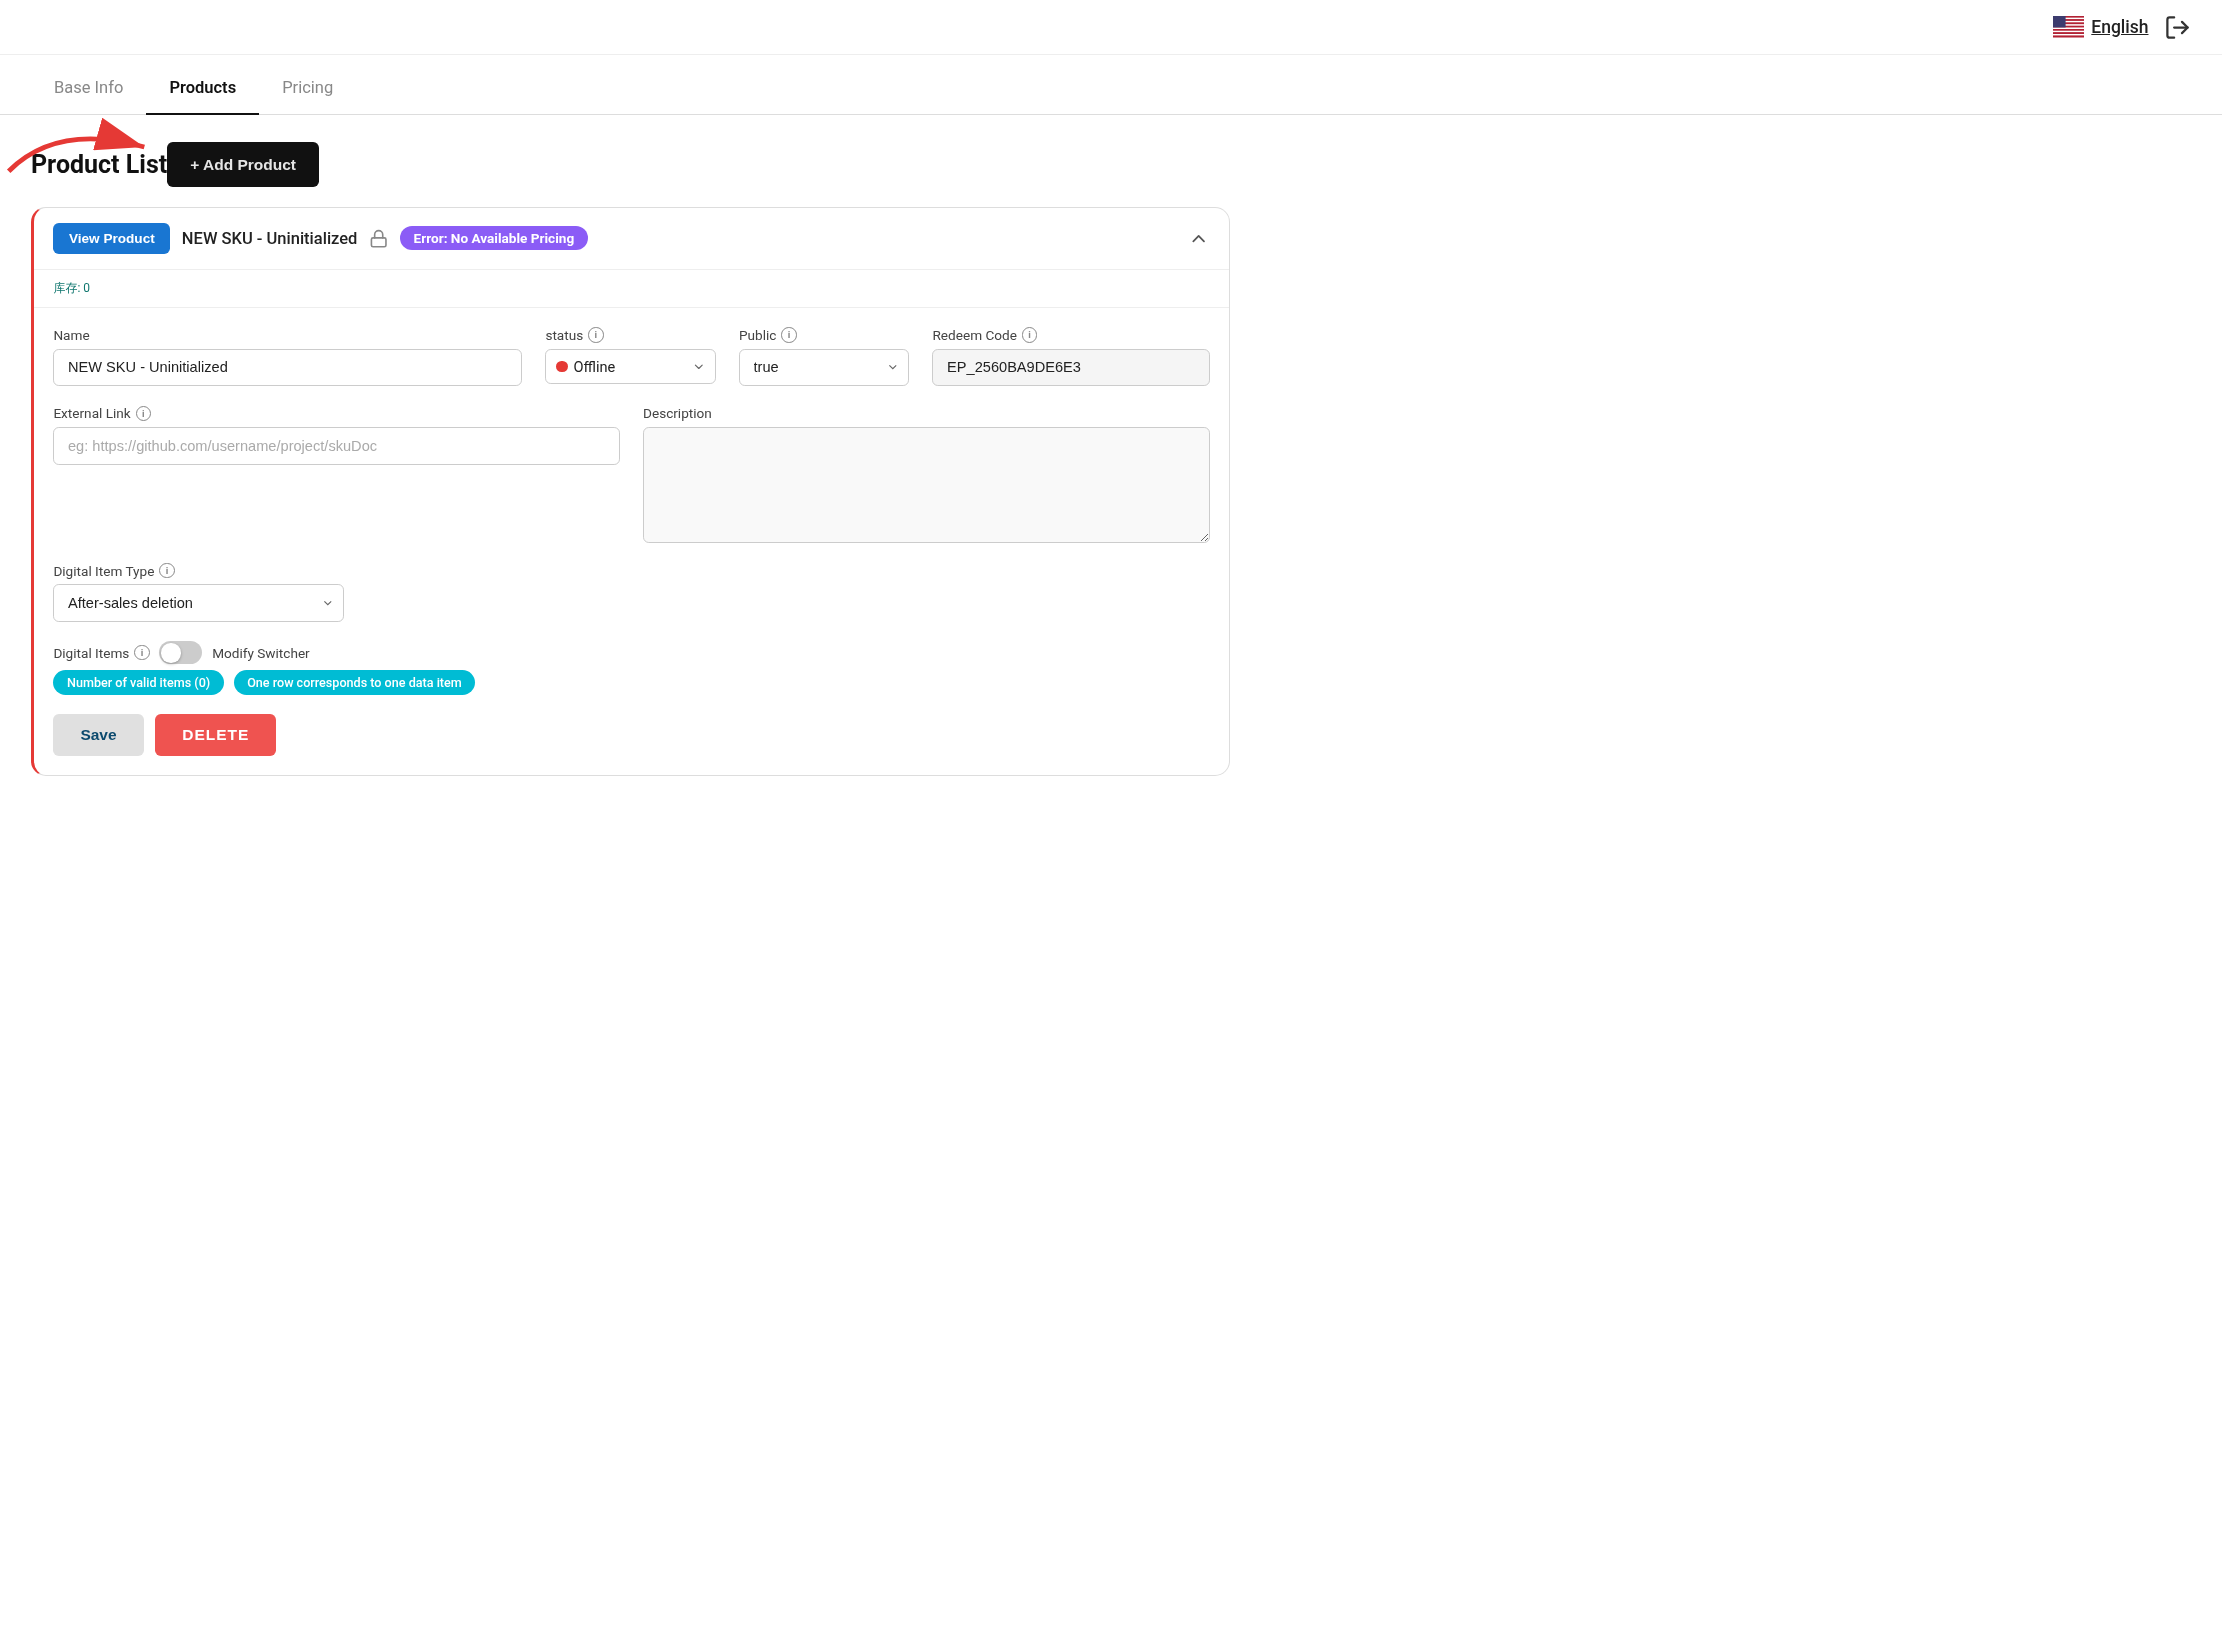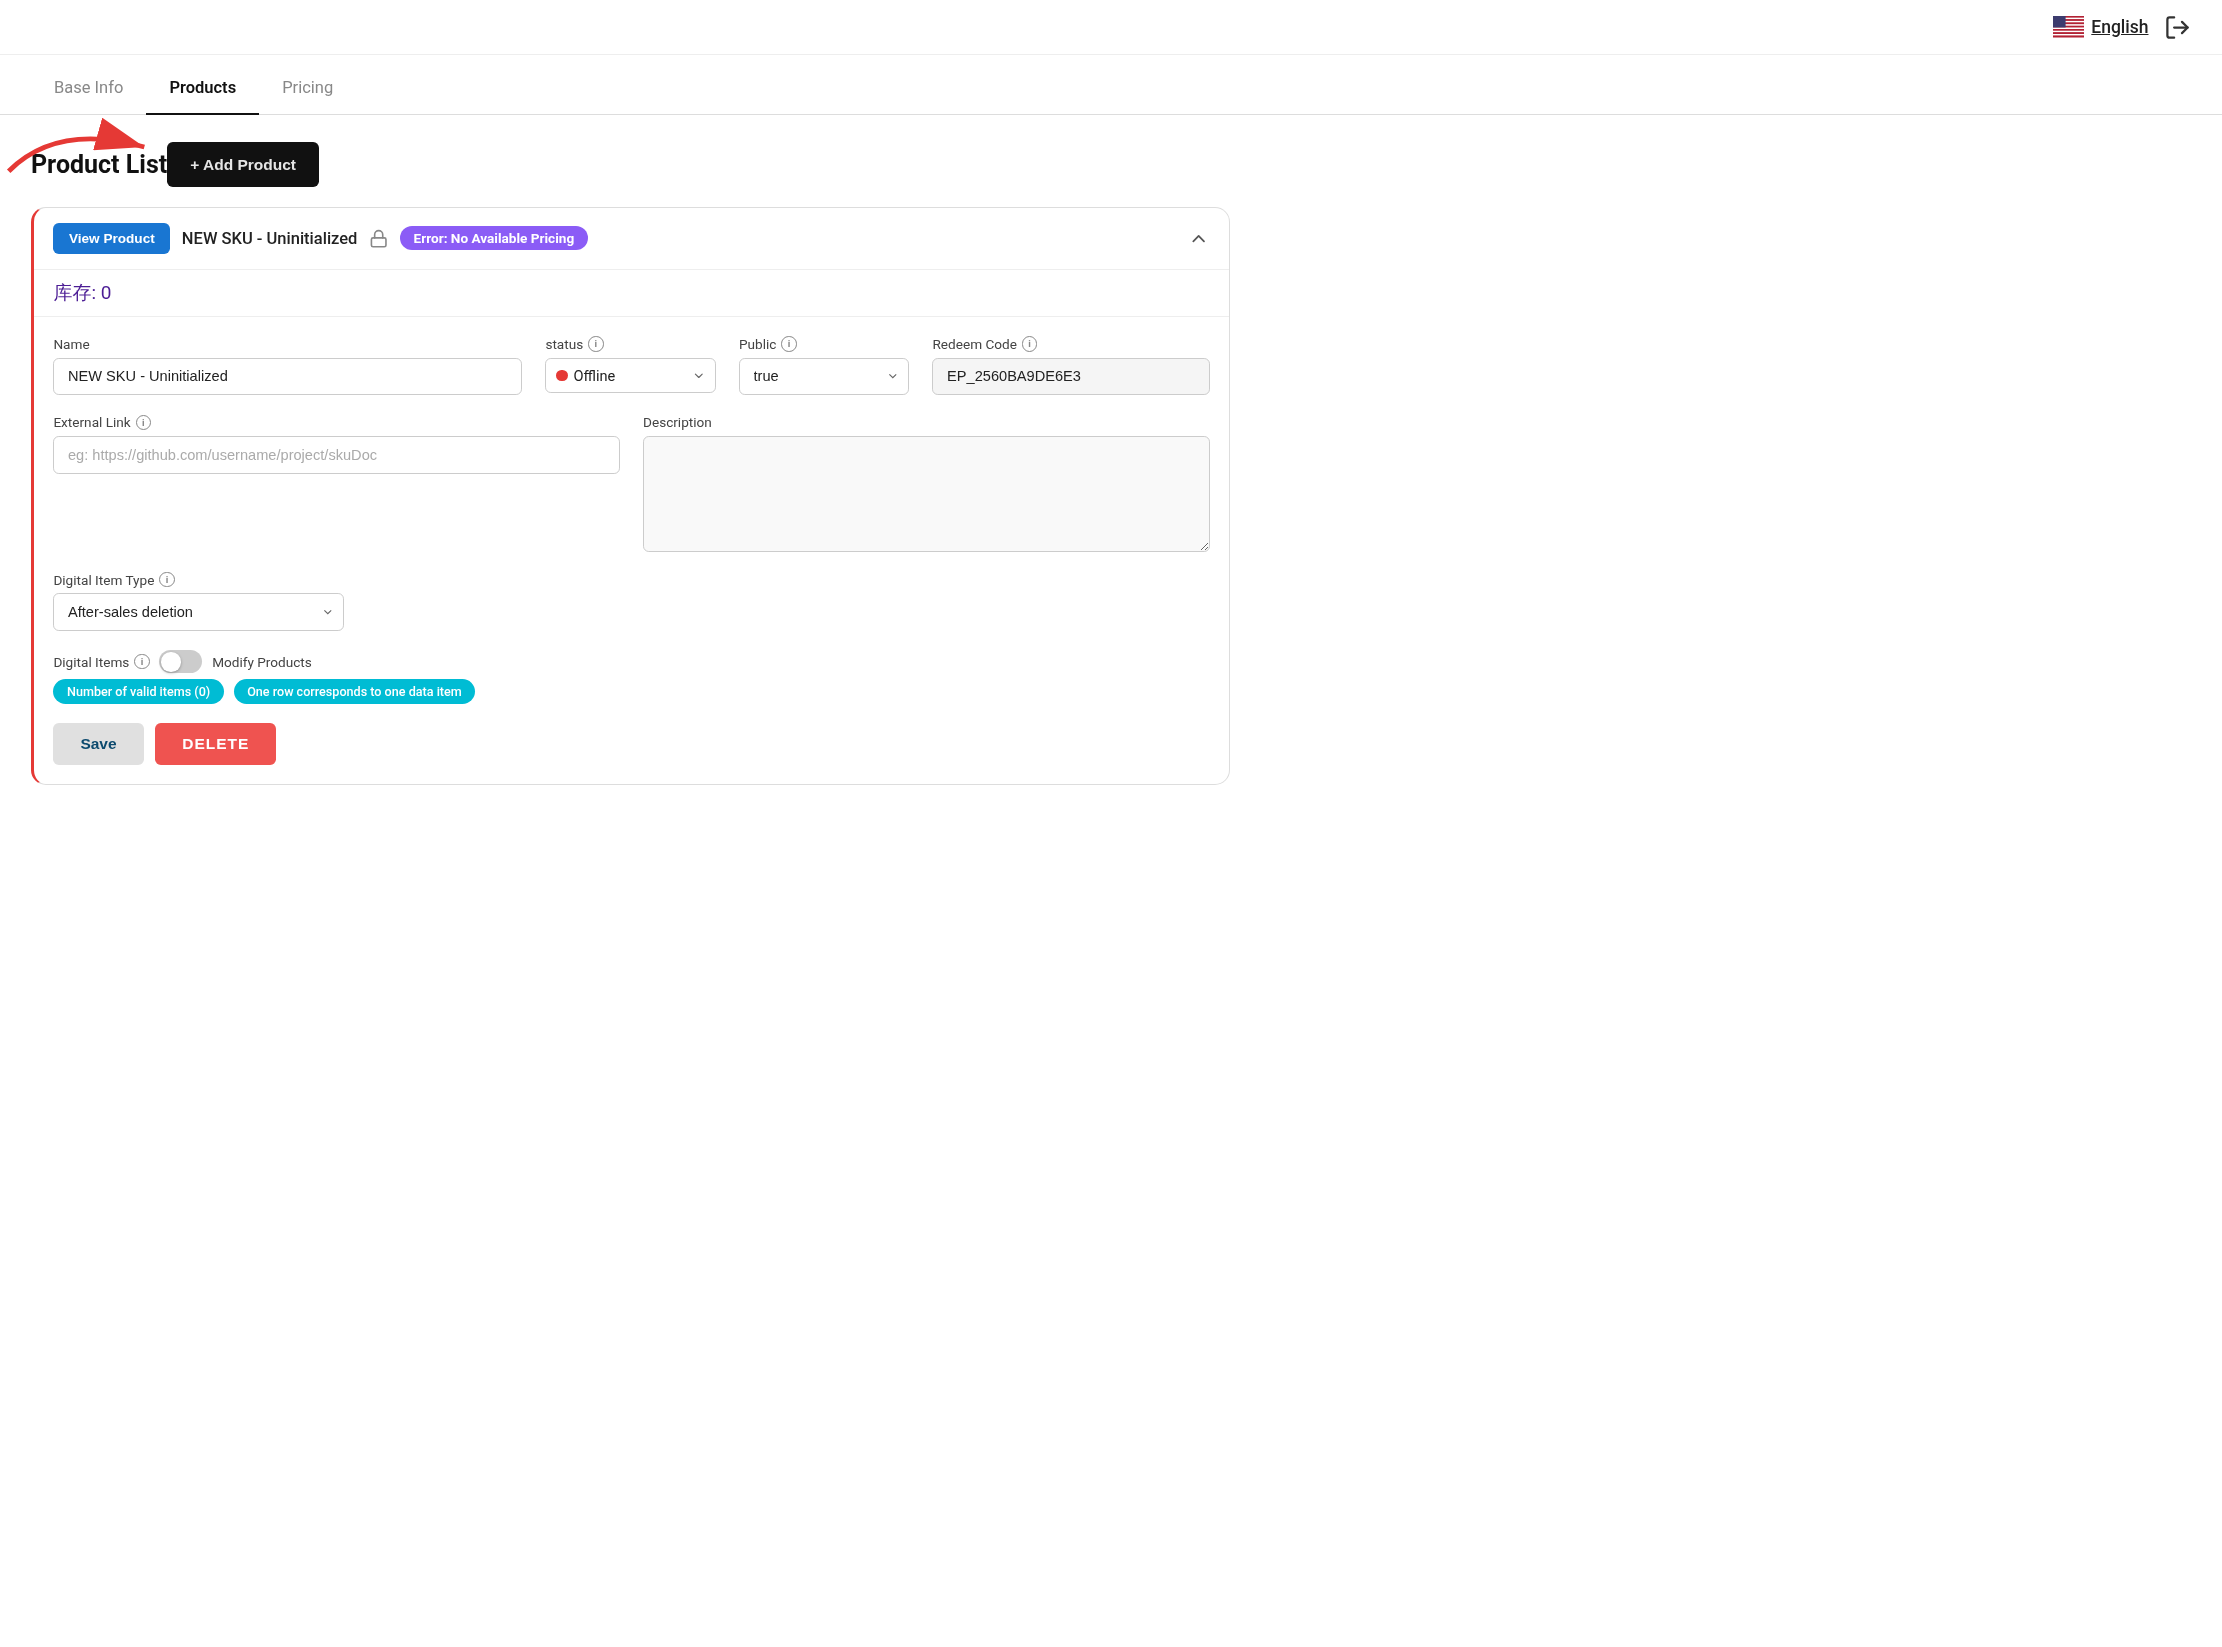--- a/index.html
+++ b/index.html
@@ -129,22 +129,22 @@
       background: #8b5cf6;
       color: #fff;
       border-radius: 19.4px;
       padding: 3.9px 13.6px;
       font-size: 13.6px;
       font-weight: 700;
     }
 
     .stock-info {
       padding: 9.7px 19.4px;
-      font-size: 19px;
-      color: #4c1d95;
+      font-size: 12px;
+      color: #0f766e;
       border-bottom: 1px solid #eee;
     }
 
     
     .product-form {
       padding: 19.4px;
     }
 
     .form-row {
       display: flex;
@@ -504,21 +504,21 @@
       </div>
 
       <div class="digital-item-row">
         <span class="form-label">
           <span>Digital Items</span>
           <span class="info-icon">i</span>
         </span>
         <div class="toggle-switch">
           <div class="knob"></div>
         </div>
-        <span class="modify-switcher-label">Modify Products</span>
+        <span class="modify-switcher-label">Modify Switcher</span>
       </div>
 
       <div class="badge-row">
         <span class="badge-teal">Number of valid items (0)</span>
         <span class="badge-teal">One row corresponds to one data item</span>
       </div>
 
       <div class="form-actions">
         <button class="save-btn">Save</button>
         <button class="delete-btn">DELETE</button>

